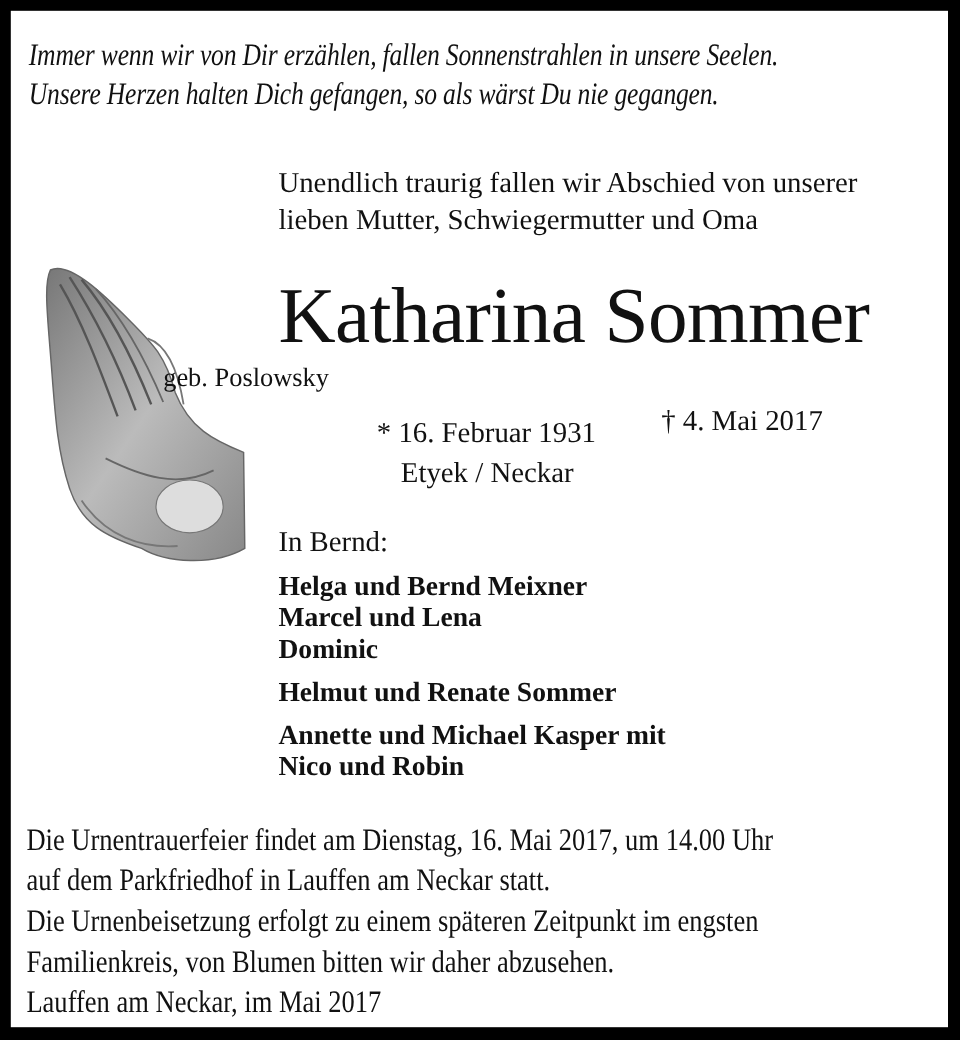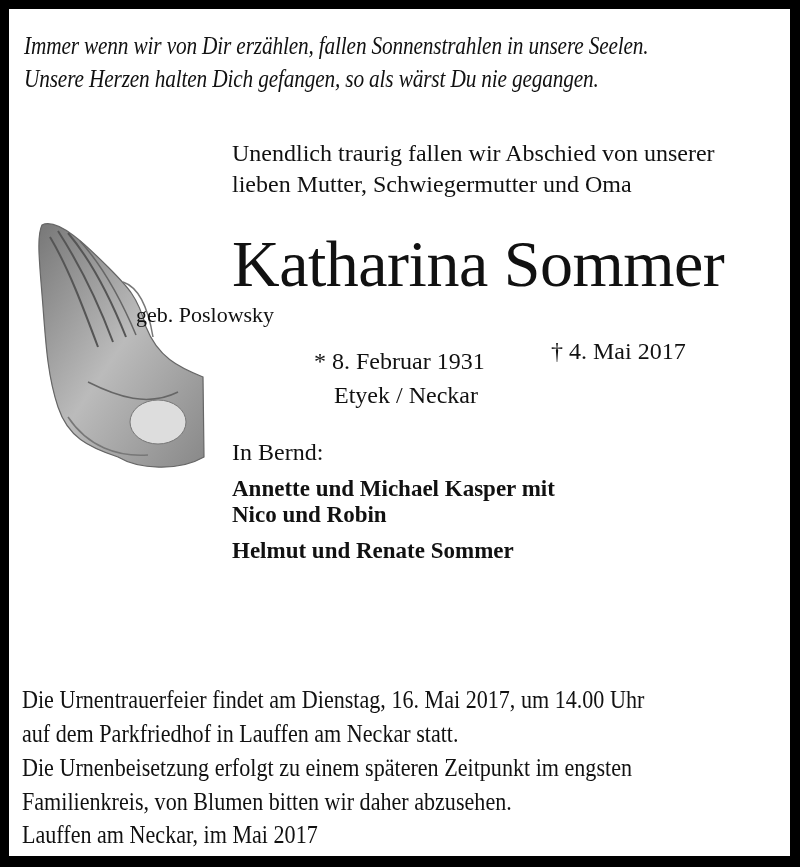--- a/index.html
+++ b/index.html
@@ -89,33 +89,38 @@
   <ellipse cx="130" cy="215" rx="28" ry="22" fill="#ddd" stroke="#777" stroke-width="1"></ellipse>
   <path d="M40 210 C60 240 90 250 120 248" stroke="#777" stroke-width="1.5" fill="none"></path>
 </svg>
 
 <div class="abs name">Katharina Sommer</div>
 
 <div class="abs maiden">
   <span>geb. Poslowsky</span>
 </div>
 
-<div class="abs born">* 8. Februar 1931</div>
+<div class="abs born">* 16. Februar 1931</div>
 <div class="abs birthplace">Etyek / Neckar</div>
 <div class="abs died">† 4. Mai 2017</div>
 
 <div class="abs inliebe">In Bernd:</div>
 
 <div class="abs mourners">
   <div class="group">
-    <div>Annette und Michael Kasper mit</div>
-    <div>Nico und Robin</div>
+    <div>Helga und Bernd Meixner</div>
+    <div>Marcel und Lena</div>
+    <div>Dominic</div>
   </div>
   <div class="group">
     <div>Helmut und Renate Sommer</div>
+  </div>
+  <div class="group">
+    <div>Annette und Michael Kasper mit</div>
+    <div>Nico und Robin</div>
   </div>
 </div>
 
 <div class="abs info">
   <div>Die Urnentrauerfeier findet am Dienstag, 16. Mai 2017, um 14.00 Uhr</div>
   <div>auf dem Parkfriedhof in Lauffen am Neckar statt.</div>
   <div>Die Urnenbeisetzung erfolgt zu einem späteren Zeitpunkt im engsten</div>
   <div>Familienkreis, von Blumen bitten wir daher abzusehen.</div>
 </div>
 

